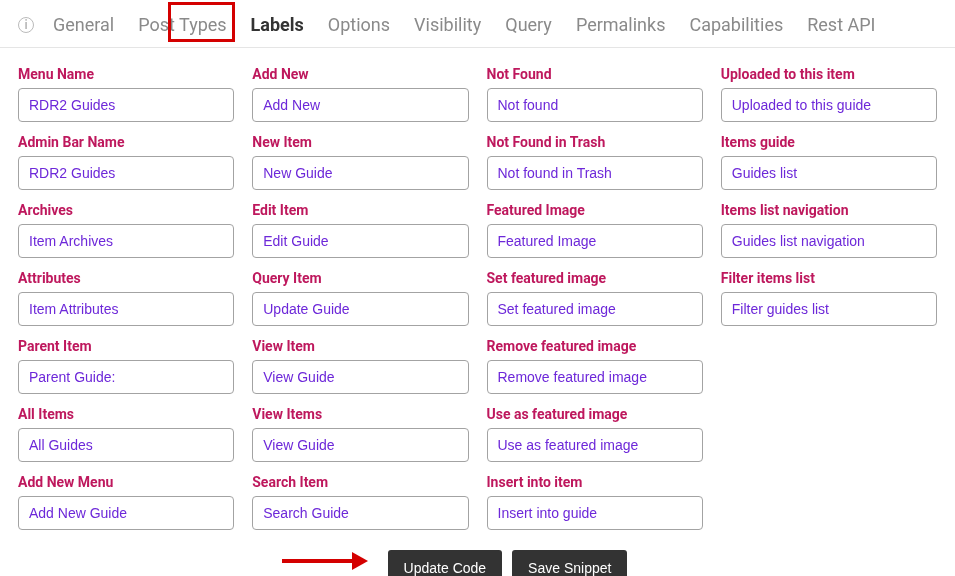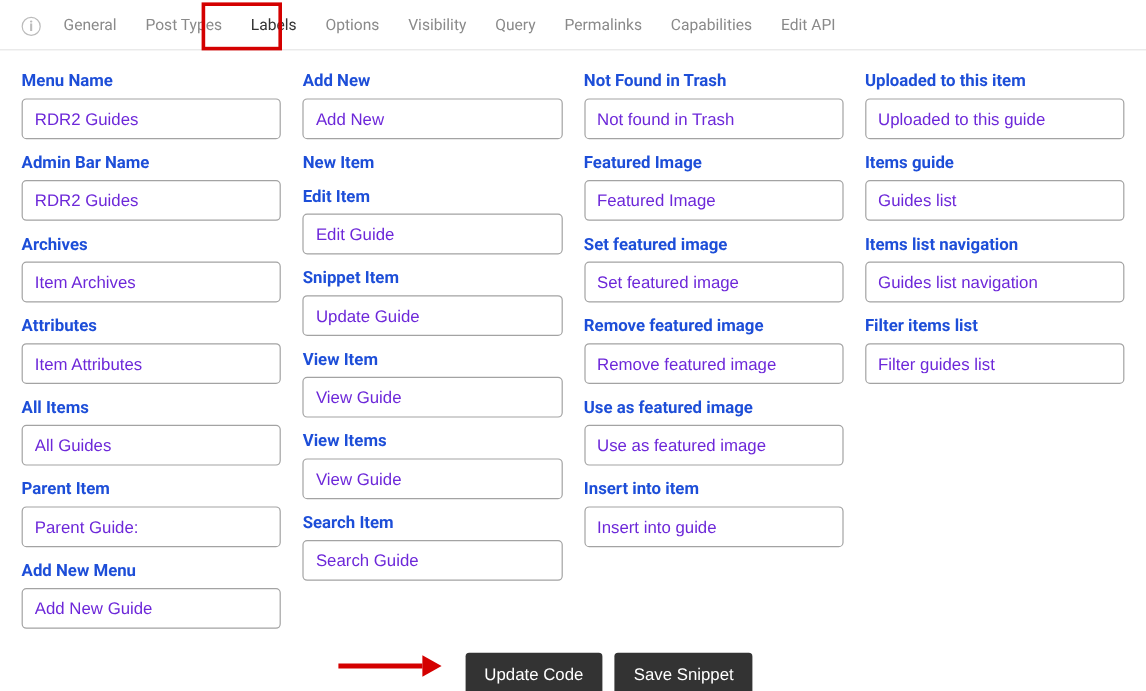--- a/index.html
+++ b/index.html
@@ -28,24 +28,24 @@
     border: 1.5px solid #bbb;
     border-radius: 50%;
     line-height: 1;
     margin-right: 4px;
     flex-shrink:0;
   }
   .tab {
     padding: 6px 9px;
     color: #8a8a8a;
     cursor: pointer;
-    font-size: 13px;
+    font-size: 18px;
     white-space: nowrap;
   }
-  .tab.active { color: #333; font-weight: 400; }
+  .tab.active { color: #333; font-weight: 700; }
   .highlight-box {
     position: absolute;
     top: 2px;
     left: 168px;
     width: 67px;
     height: 40px;
     border: 3px solid #d40000;
     pointer-events: none;
   }
   .form-area {
@@ -53,21 +53,21 @@
   }
   .cols {
     display: flex;
     gap: 18px;
   }
   .col { flex: 1; min-width: 0; }
   .field { margin-bottom: 12px; }
   .field label {
     display: block;
     font-weight: 700;
-    color: #1d4ed8;
+    color: #be185d;
     font-size: 14px;
     margin-bottom: 6px;
   }
   .field input {
     width: 100%;
     padding: 8px 10px;
     border: 1px solid #a3a3a3;
     border-radius: 4px;
     font-size: 14px;
     color: #6d28d9;
@@ -102,21 +102,21 @@
 <div class="tabs">
   <span class="info-icon">i</span>
   <span class="tab">General</span>
   <span class="tab">Post Types</span>
   <span class="tab active">Labels</span>
   <span class="tab">Options</span>
   <span class="tab">Visibility</span>
   <span class="tab">Query</span>
   <span class="tab">Permalinks</span>
   <span class="tab">Capabilities</span>
-  <span class="tab">Edit API</span>
+  <span class="tab">Rest API</span>
 </div>
 
 <div class="highlight-box"></div>
 
 <div class="form-area">
   <div class="cols">
 
     <div class="col">
       <div class="field">
         <label>Menu Name</label>
@@ -128,64 +128,69 @@
       </div>
       <div class="field">
         <label>Archives</label>
         <input type="text" value="Item Archives" style="">
       </div>
       <div class="field">
         <label>Attributes</label>
         <input type="text" value="Item Attributes" style="">
       </div>
       <div class="field">
+        <label>Parent Item</label>
+        <input type="text" value="Parent Guide:" style="">
+      </div>
+      <div class="field">
         <label>All Items</label>
         <input type="text" value="All Guides" style="">
       </div>
       <div class="field">
-        <label>Parent Item</label>
-        <input type="text" value="Parent Guide:" style="">
-      </div>
-      <div class="field">
         <label>Add New Menu</label>
         <input type="text" value="Add New Guide" style="">
       </div>
     </div>
 
     <div class="col">
       <div class="field">
         <label>Add New</label>
         <input type="text" value="Add New" style="">
       </div>
       <div class="field">
         <label>New Item</label>
+        <input type="text" value="New Guide" style="">
       </div>
       <div class="field">
         <label>Edit Item</label>
         <input type="text" value="Edit Guide" style="">
       </div>
       <div class="field">
-        <label>Snippet Item</label>
+        <label>Query Item</label>
         <input type="text" value="Update Guide" style="">
       </div>
       <div class="field">
         <label>View Item</label>
         <input type="text" value="View Guide" style="">
       </div>
       <div class="field">
         <label>View Items</label>
         <input type="text" value="View Guide" style="">
       </div>
       <div class="field">
         <label>Search Item</label>
         <input type="text" value="Search Guide" style="">
       </div>
     </div>
 
     <div class="col">
+      <div class="field">
+        <label>Not Found</label>
+        <input type="text" value="Not found" style="">
+      </div>
       <div class="field">
         <label>Not Found in Trash</label>
         <input type="text" value="Not found in Trash" style="">
       </div>
       <div class="field">
         <label>Featured Image</label>
         <input type="text" value="Featured Image" style="">
       </div>
       <div class="field">
         <label>Set featured image</label>

